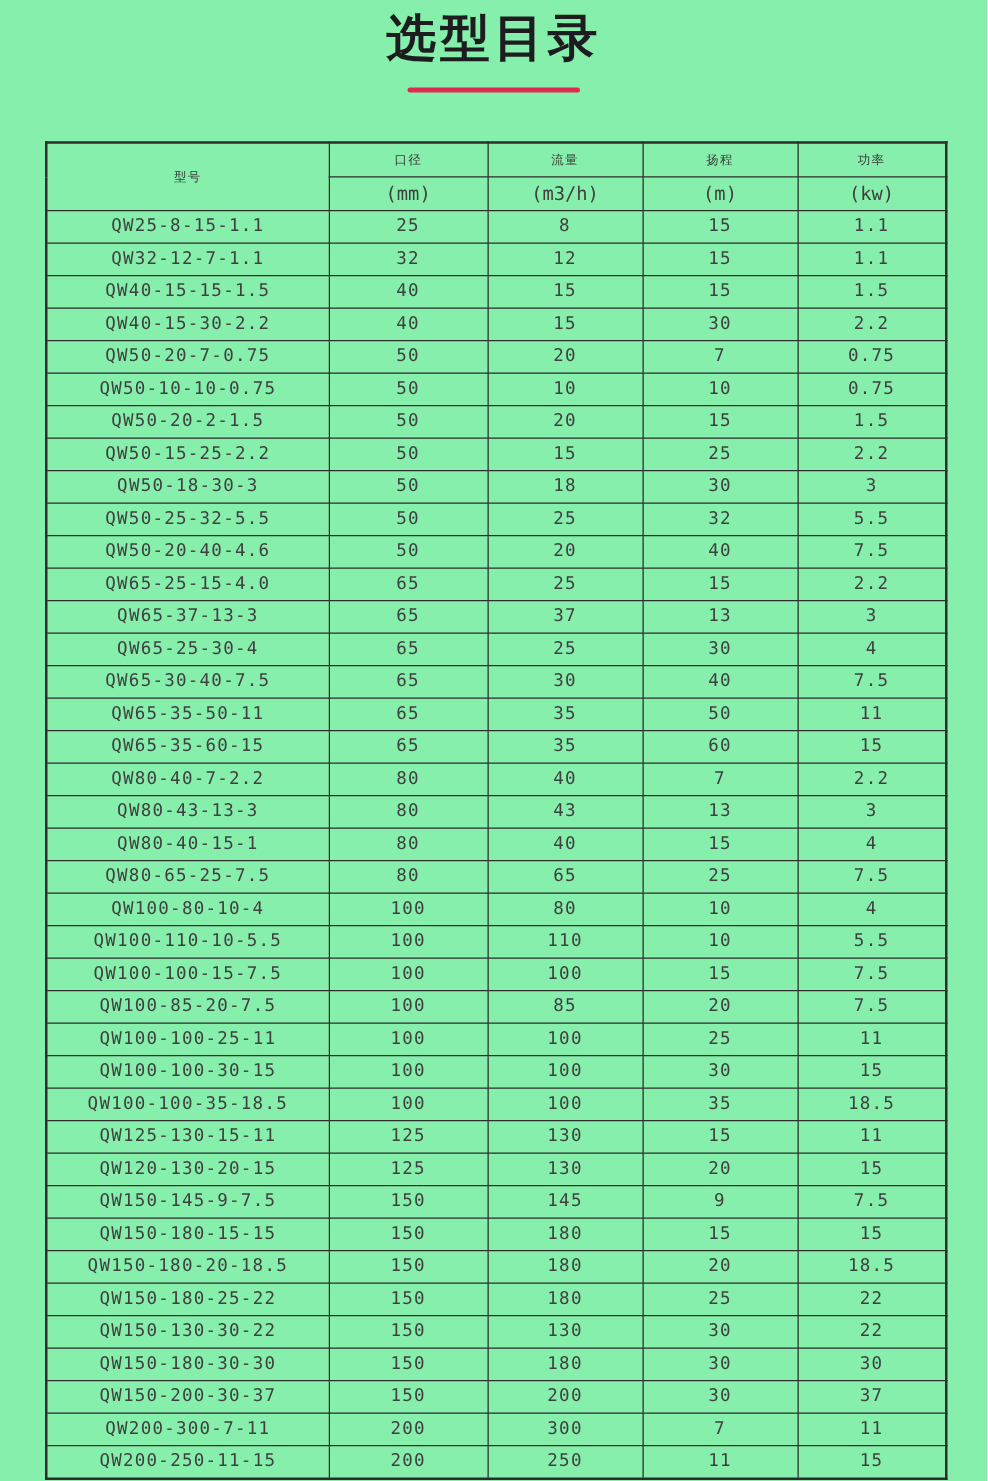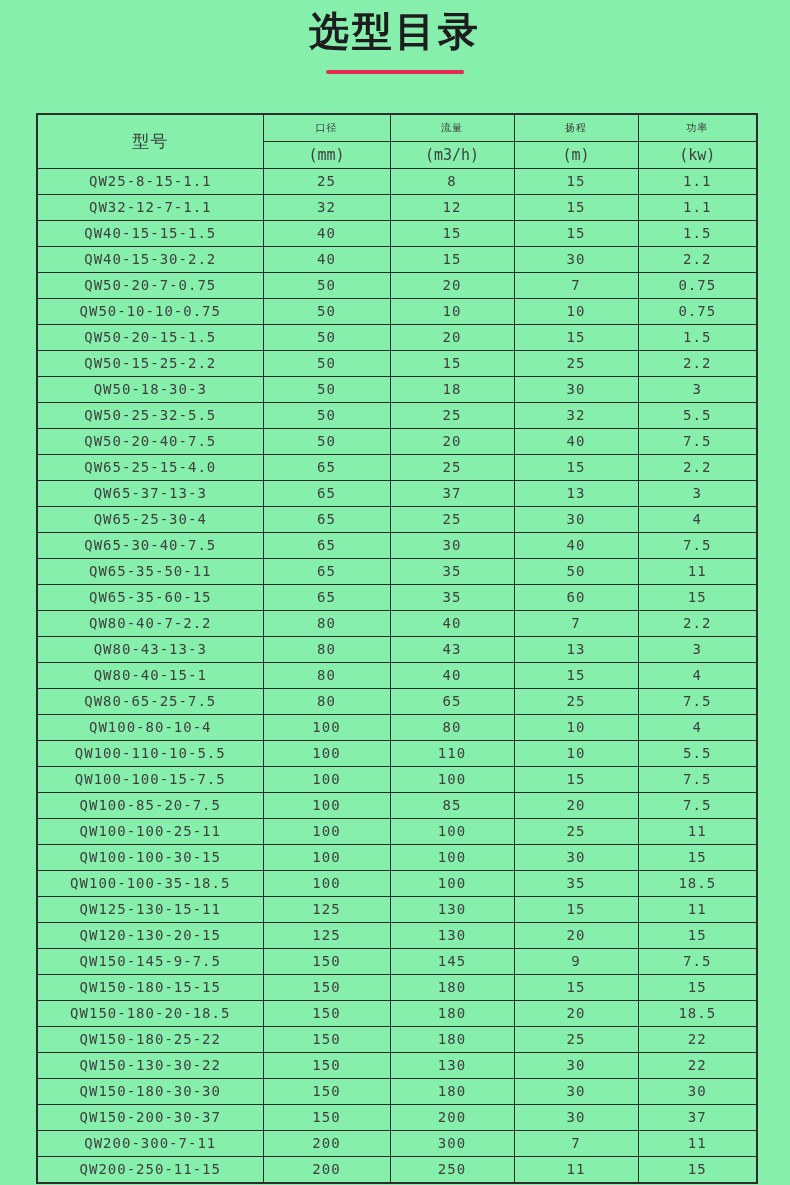--- a/index.html
+++ b/index.html
@@ -58,21 +58,21 @@
     font-family: "DejaVu Sans", "Liberation Sans", sans-serif;
     letter-spacing: 1px;
   }
   thead tr.unit-row th {
     font-size: 15px;
     letter-spacing: 0;
     font-family: "DejaVu Sans Mono", "Liberation Mono", monospace;
     color: #404040;
   }
   thead th.model-head {
-    font-size: 17px;
+    font-size: 10px;
     margin-left: 33px;
   }
   tbody td {
     height: 25px;
     line-height: 25px;
     font-size: 14px;
     color: #404040;
     font-family: "DejaVu Sans Mono", "Liberation Mono", monospace;
     letter-spacing: 1px;
   }
@@ -146,21 +146,21 @@
           <td>0.75</td>
         </tr>
         <tr>
           <td>QW50-10-10-0.75</td>
           <td>50</td>
           <td>10</td>
           <td>10</td>
           <td>0.75</td>
         </tr>
         <tr>
-          <td>QW50-20-15-1.5</td>
+          <td>QW50-20-2-1.5</td>
           <td>50</td>
           <td>20</td>
           <td>15</td>
           <td>1.5</td>
         </tr>
         <tr>
           <td>QW50-15-25-2.2</td>
           <td>50</td>
           <td>15</td>
           <td>25</td>
@@ -174,21 +174,21 @@
           <td>3</td>
         </tr>
         <tr>
           <td>QW50-25-32-5.5</td>
           <td>50</td>
           <td>25</td>
           <td>32</td>
           <td>5.5</td>
         </tr>
         <tr>
-          <td>QW50-20-40-7.5</td>
+          <td>QW50-20-40-4.6</td>
           <td>50</td>
           <td>20</td>
           <td>40</td>
           <td>7.5</td>
         </tr>
         <tr>
           <td>QW65-25-15-4.0</td>
           <td>65</td>
           <td>25</td>
           <td>15</td>

